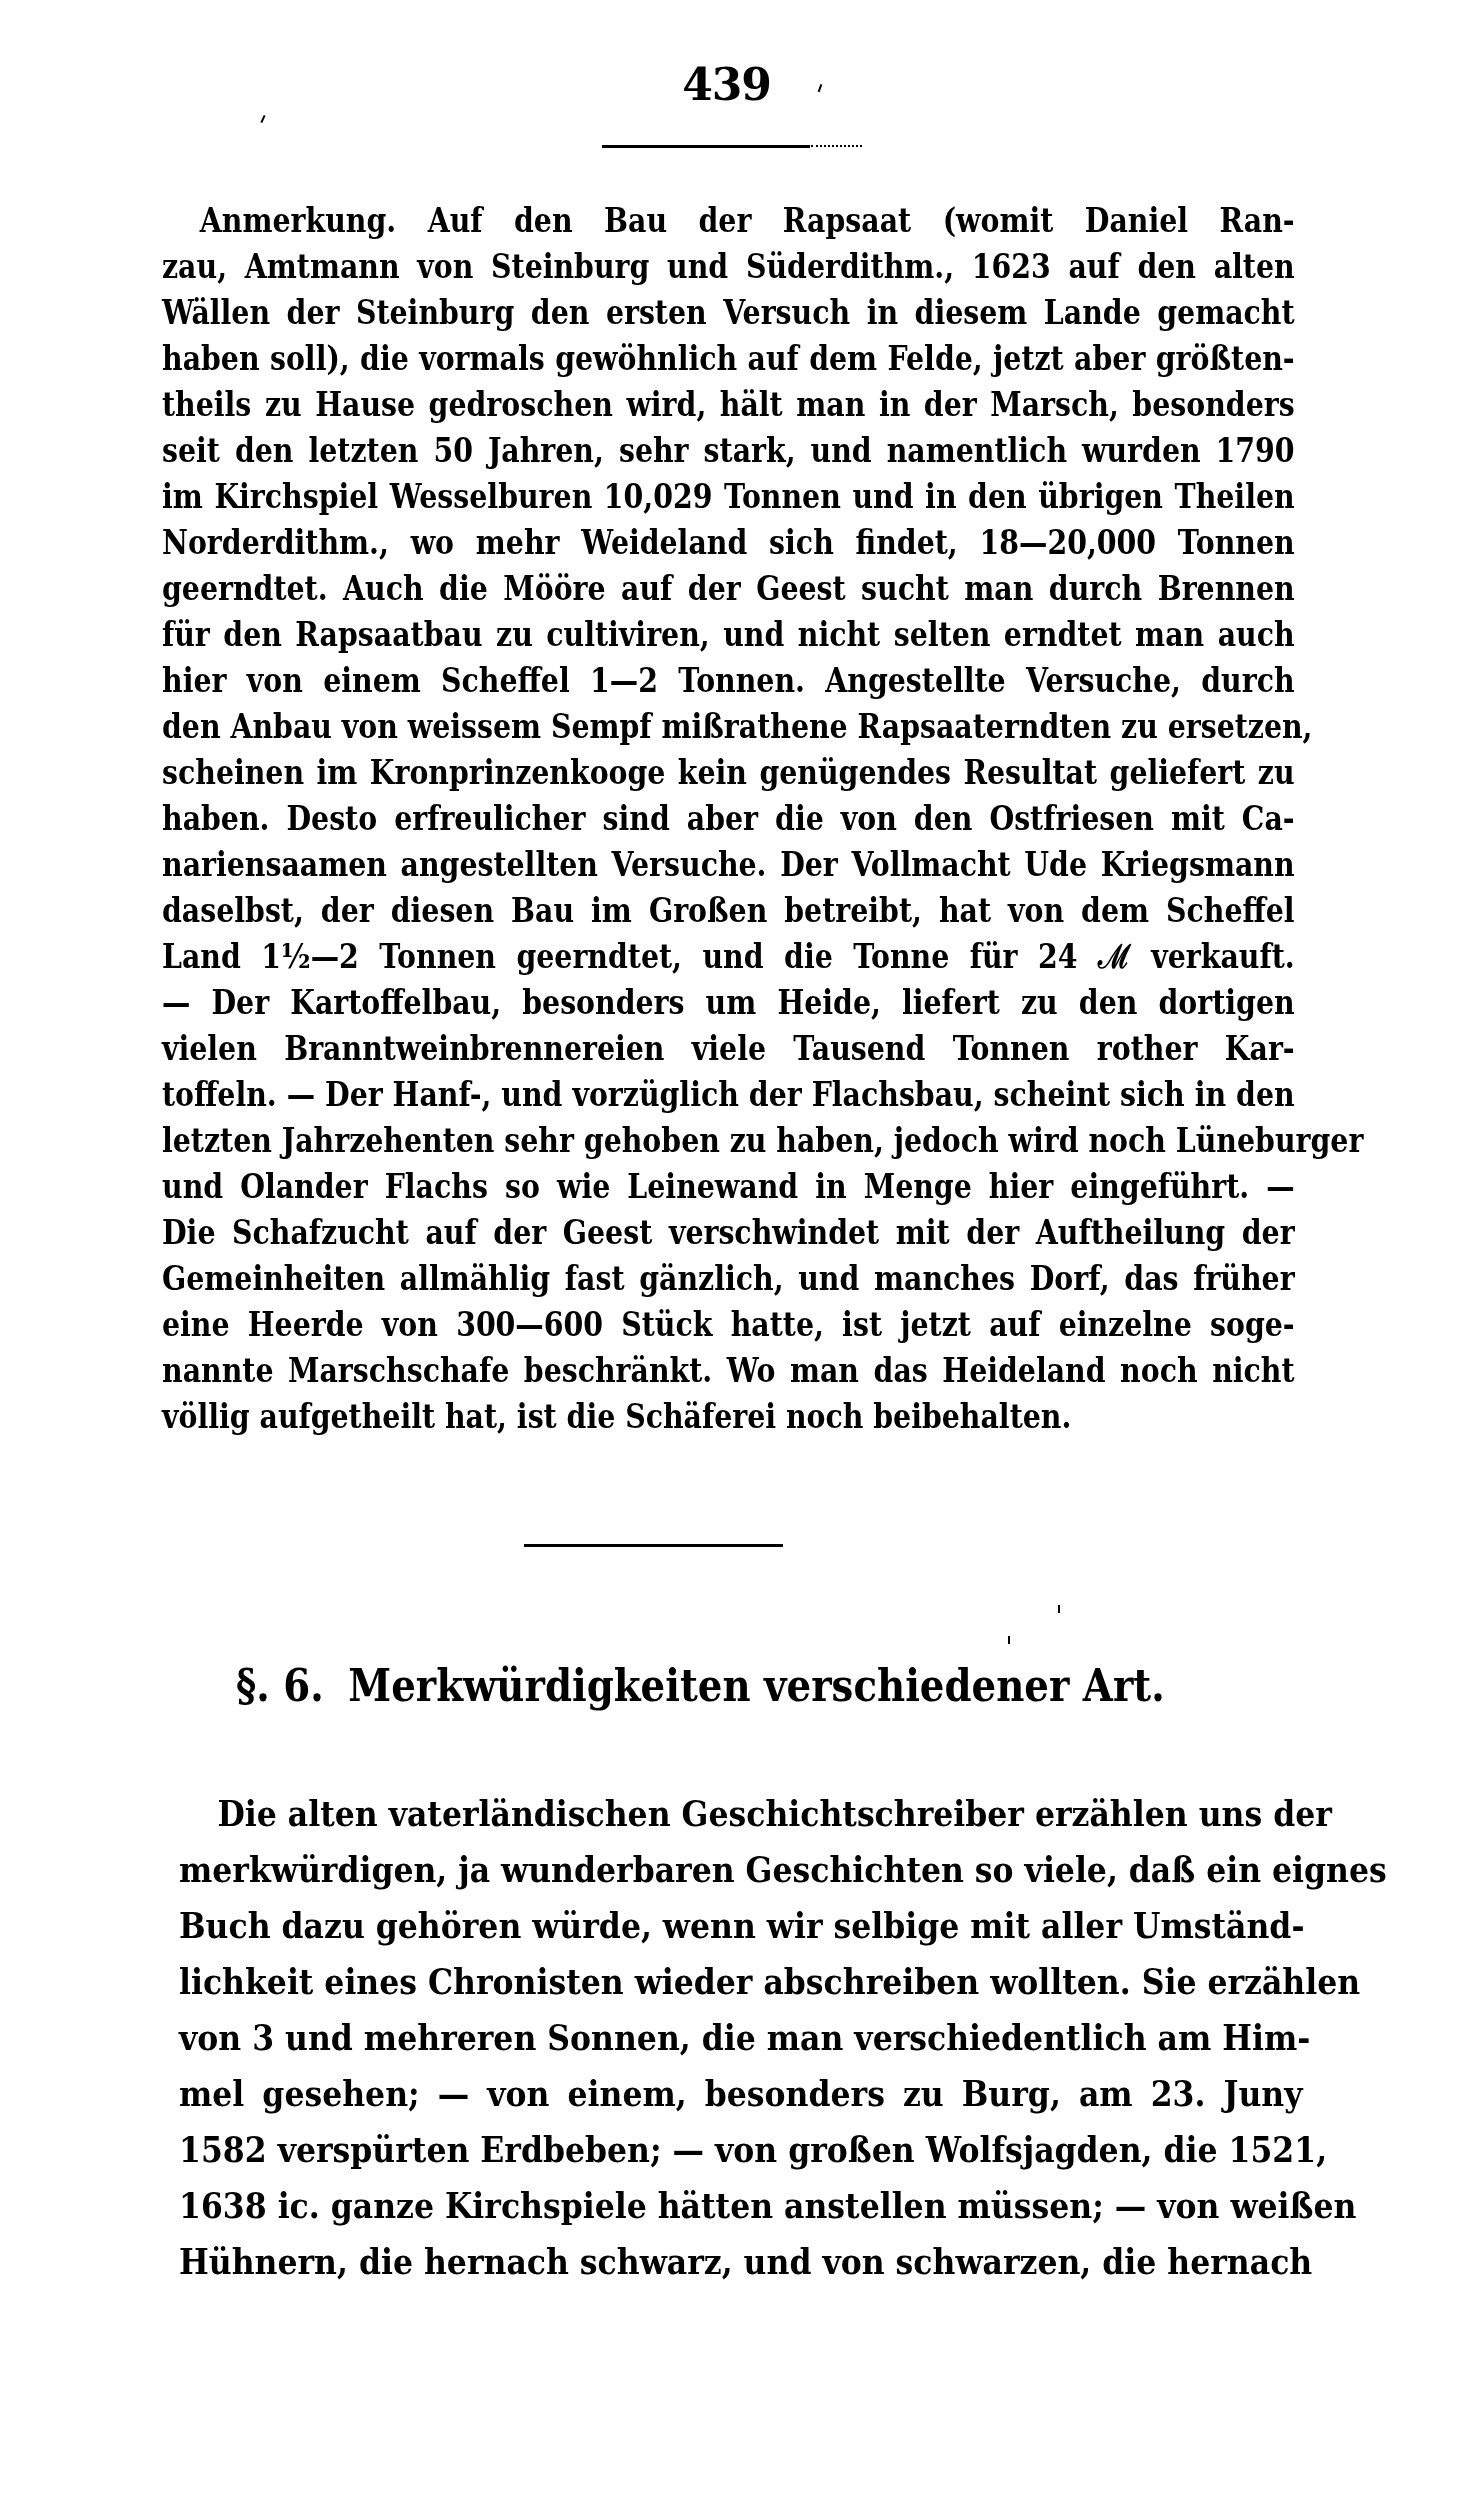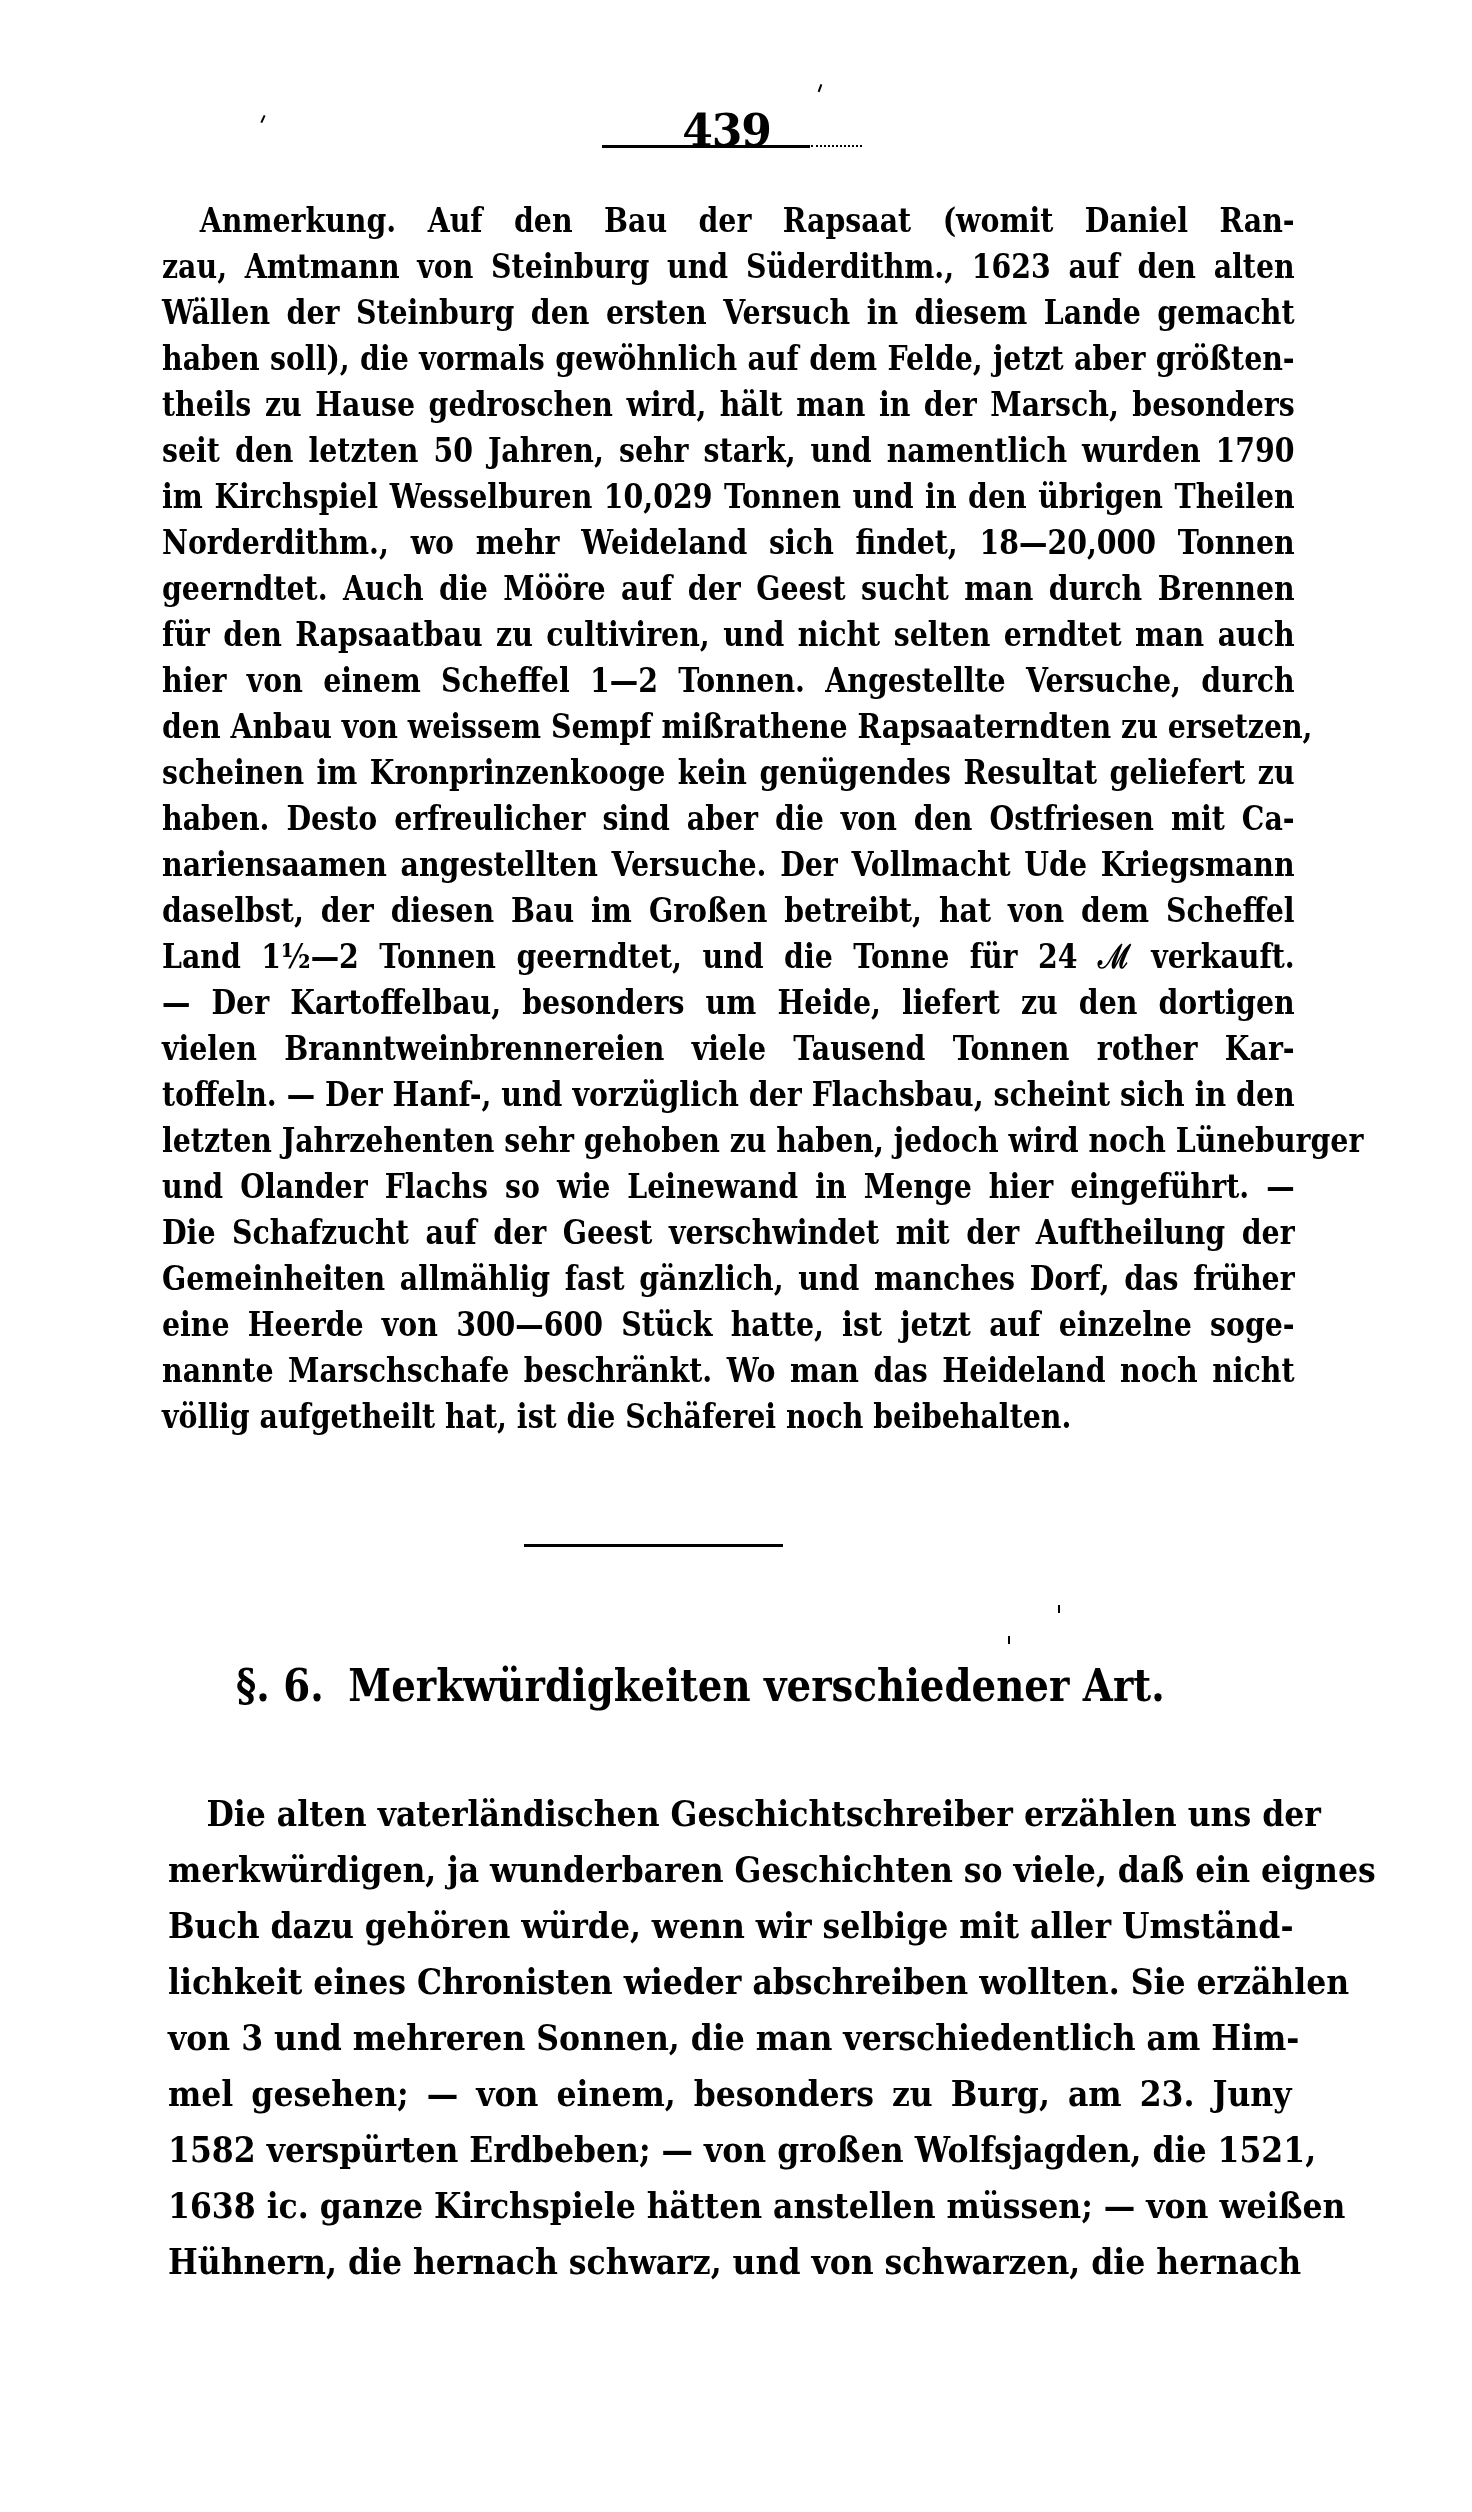--- a/index.html
+++ b/index.html
@@ -2,21 +2,21 @@
 <html style="font-size:9px"><head>
 <meta charset="utf-8">
 <style>
   html, body { margin: 0; padding: 0; background: #ffffff; }
   body {
     width: 1473px; height: 2512px; position: relative; overflow: hidden;
     font-family: "DejaVu Serif", serif; color: #000;
   }
   .page-number {
     position: absolute; top: 59px; left: 670px; width: 113px; text-align: center;
-    font-size: 44px; font-weight: bold; letter-spacing: -1.1px; margin-top: 46px;
+    font-size: 44px; font-weight: bold; letter-spacing: -1.1px;
   }
   .header-rule {
     position: absolute; top: 145px; left: 602px; width: 208px; height: 2.8px; background: #000;
   }
   .header-rule-dots {
     position: absolute; top: 145px; left: 811px; width: 51px; height: 0;
     border-top: 2.3px dotted #000;
   }
   .note { position: absolute; left: 162px; top: 198px; width: 1133px; }
   .line {
@@ -28,21 +28,21 @@
   .line.first { padding-left: 44px; box-sizing: border-box; }
   .separator {
     position: absolute; top: 1544px; left: 524px; width: 259px; height: 3.4px; background: #000;
   }
   .section-heading {
     position: absolute; top: 1652px; left: 236px; width: 1013px; height: 68px; line-height: 68px;
     font-size: 44px; font-weight: bold; white-space: nowrap;
     transform: scaleX(0.88); transform-origin: left center;
   }
   .section-heading .num { margin-right: 28px; }
-  .body-text { position: absolute; left: 168px; top: 1785px; width: 1126px; }
+  .body-text { position: absolute; left: 179px; top: 1785px; width: 1126px; }
   .body-text .line {
     height: 56px; line-height: 56px; font-size: 36px; width: 1284px; transform: scaleX(0.875);
   }
   .scan-speck { position: absolute; background: #000; width: 1.7px; height: 8px; }
 </style>
 </head>
 <body>
 
 <div class="page-number">439</div>
 <div class="header-rule"></div>

